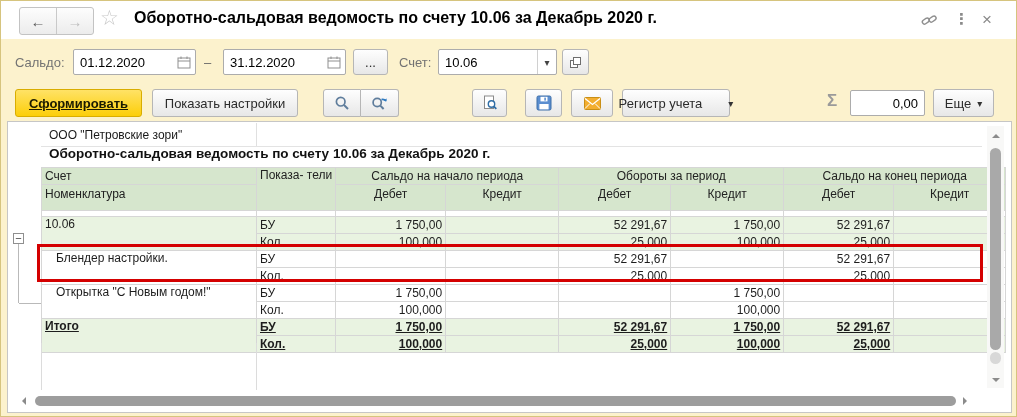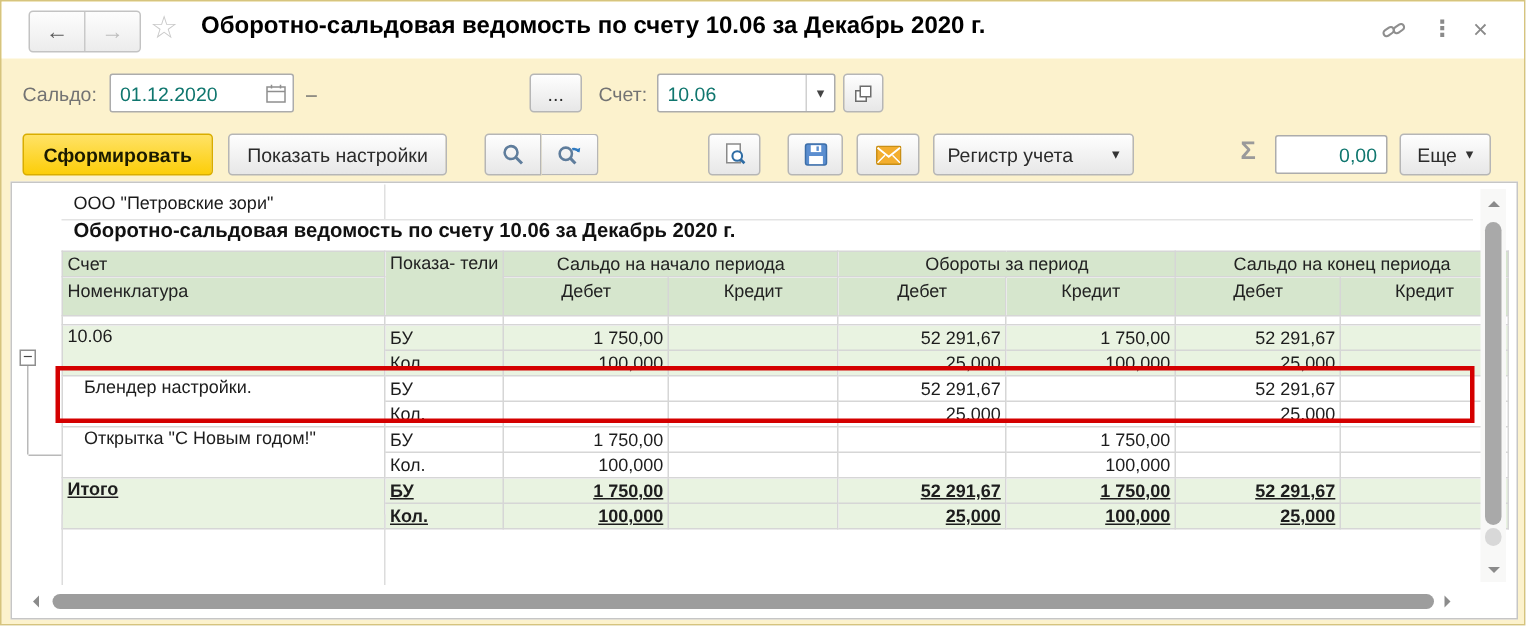--- a/index.html
+++ b/index.html
@@ -11,26 +11,26 @@
   .navbtn{width:36px;height:100%;display:flex;align-items:center;justify-content:center;font-size:15px;cursor:pointer;}
   .navbtn.back{color:#5a5a5a;border-right:1px solid #c9c9c9;}
   .navbtn.fwd{color:#bdbdbd;}
   .star{position:absolute;left:99px;top:5px;font-size:21px;color:#c9c9c9;}
   .wtitle{position:absolute;left:133px;top:8px;font-size:16px;font-weight:bold;color:#000;white-space:nowrap;}
   .tb-ic{position:absolute;top:10px;color:#8a8a8a;font-size:15px;cursor:pointer;}
 
   
   .label{position:absolute;font-size:13px;color:#737373;white-space:nowrap;}
   .field{position:absolute;height:26px;background:#fff;border:1px solid #acacac;border-radius:2px;box-sizing:border-box;display:flex;align-items:center;}
-  .field input{border:none;outline:none;background:transparent;font-family:inherit;font-size:13px;color:#0f766e;padding:0 0 0 6px;width:100%;height:100%;box-sizing:border-box;}
+  .field input{border:none;outline:none;background:transparent;font-family:inherit;font-size:13px;color:#000000;padding:0 0 0 6px;width:100%;height:100%;box-sizing:border-box;}
   .field .icbox{flex:0 0 22px;height:100%;display:flex;align-items:center;justify-content:center;cursor:pointer;}
   .field .caretbox{flex:0 0 18px;height:100%;border-left:1px solid #d0d0d0;display:flex;align-items:center;justify-content:center;cursor:pointer;font-size:10px;color:#444;}
   .dash{position:absolute;font-size:13px;color:#666;}
   .btn{position:absolute;height:28px;box-sizing:border-box;border:1px solid #b6b6b6;border-radius:3px;background:linear-gradient(#fefefe,#e7e7e7);font-size:13px;color:#2b2b2b;display:flex;align-items:center;justify-content:center;cursor:pointer;white-space:nowrap;}
-  .btn.yellow{background:linear-gradient(#ffe266,#fcce09);border-color:#d9ad00;font-weight:bold;color:#1a1a00;}
+  .btn.yellow{background:linear-gradient(#ffe266,#fcce09);border-color:#d9ad00;font-weight:bold;color:#1a1a00;text-decoration:underline;}
   .btn .caret{font-size:10px;color:#333;margin-left:6px;}
   .sigma{position:absolute;font-size:17px;font-weight:bold;color:#9a9a9a;}
   .grp{position:absolute;display:flex;}
   .grp .btn{position:static;border-radius:0;}
   .grp .btn:first-child{border-radius:3px 0 0 3px;}
   .grp .btn:last-child{border-radius:0 3px 3px 0;border-left:none;}
 
   
   .panel{position:absolute;left:6px;top:120px;width:1005px;height:292px;background:#fff;border:1px solid #c6c6c6;box-sizing:border-box;}
   .company{position:absolute;left:41px;top:6px;font-size:12px;color:#1a1a1a;white-space:nowrap;}
@@ -107,20 +107,31 @@
           <rect x="1" y="2" width="12" height="10" fill="#fff" stroke="#8f8f8f"></rect>
           <line x1="1" y1="5" x2="13" y2="5" stroke="#8f8f8f"></line>
           <line x1="4" y1="0.5" x2="4" y2="3" stroke="#8f8f8f"></line>
           <line x1="10" y1="0.5" x2="10" y2="3" stroke="#8f8f8f"></line>
         </svg>
     </span>
   </div>
 
   <div class="dash" style="left:203px;top:54px;">–</div>
 
+  <div class="field" style="left:222px;top:48px;width:123px;">
+    <input value="31.12.2020" style="">
+    <span class="icbox">
+      <svg width="14" height="13" viewBox="0 0 14 13">
+          <rect x="1" y="2" width="12" height="10" fill="#fff" stroke="#8f8f8f"></rect>
+          <line x1="1" y1="5" x2="13" y2="5" stroke="#8f8f8f"></line>
+          <line x1="4" y1="0.5" x2="4" y2="3" stroke="#8f8f8f"></line>
+          <line x1="10" y1="0.5" x2="10" y2="3" stroke="#8f8f8f"></line>
+        </svg>
+    </span>
+  </div>
 
   <div class="btn" style="left:352px;top:48px;width:35px;height:26px;">
       <span>...</span>
     </div>
 
   <div class="label" style="left:398px;top:54px;">Счет:</div>
 
   <div class="field" style="left:437px;top:48px;width:119px;">
     <input value="10.06" style="">
     <span class="caretbox">
@@ -190,21 +201,21 @@
   <div class="btn" style="left:570px;top:88px;width:42px;">
     <span>
       <svg width="17" height="13" viewBox="0 0 17 13">
           <rect x="0.5" y="0.5" width="16" height="12" rx="1" fill="#f3ae2f" stroke="#c98f16"></rect>
           <path d="M1 1.5 L8.5 7.5 L16 1.5" fill="none" stroke="#fff" stroke-width="1.3"></path>
           <path d="M1 11.5 L6 6.5 M16 11.5 L11 6.5" stroke="#fff" stroke-width="1"></path>
         </svg>
     </span>
   </div>
 
-  <div class="btn" style="left:621px;top:88px;width:134px;gap:20px;">
+  <div class="btn" style="left:621px;top:88px;width:108px;gap:20px;">
     <span>Регистр учета</span>
     <span class="caret">▾</span>
   </div>
 
   <div class="sigma" style="left:826px;top:90px;">Σ</div>
 
   <div class="field" style="left:849px;top:89px;width:75px;">
     <input style="text-align: right; padding-right: 6px;" value="0,00">
   </div>
 

